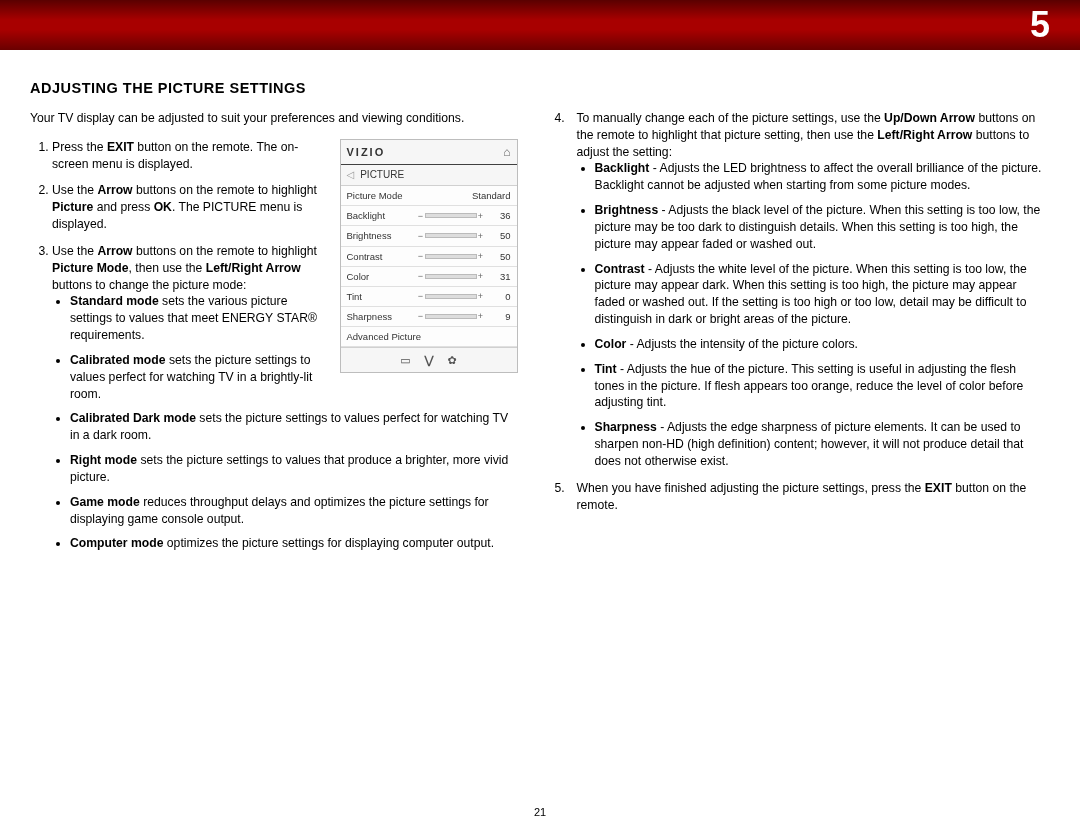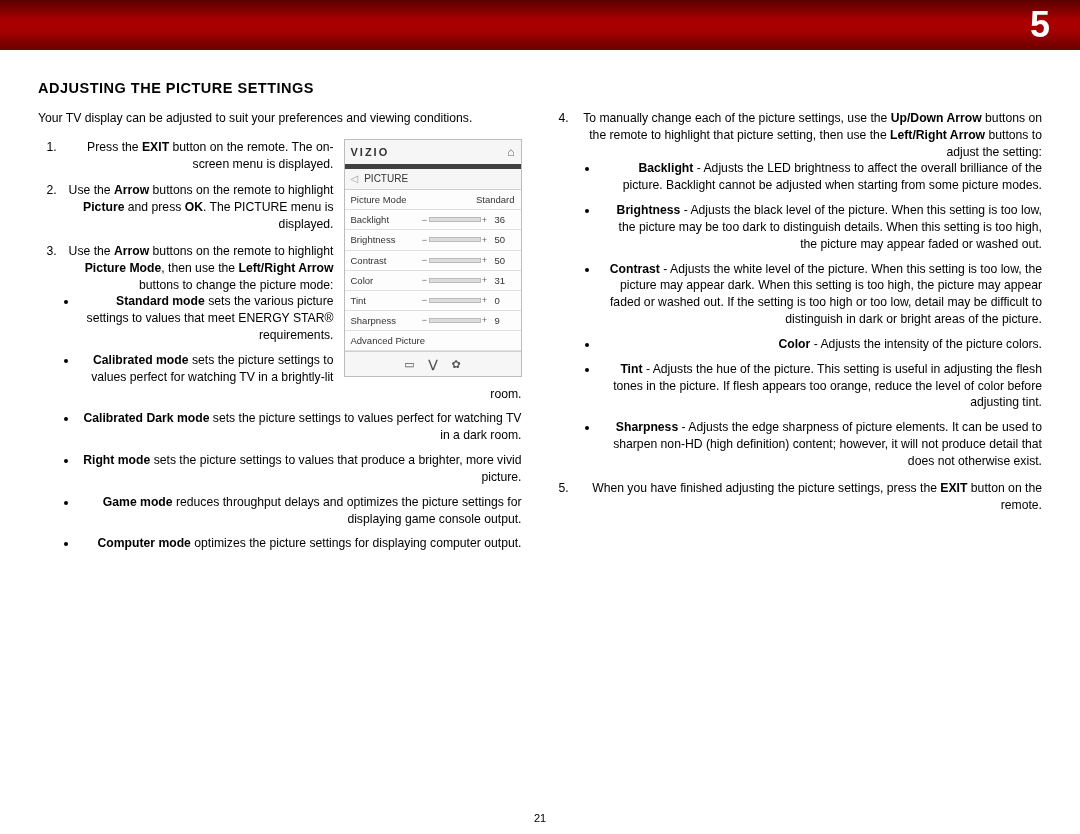--- a/index.html
+++ b/index.html
@@ -25,37 +25,37 @@
     color: #fff;
     font-size: 36px;
     font-weight: bold;
   }
   .page {
     position: absolute;
     top: 60px;
     left: 0;
     right: 0;
     bottom: 0;
-    padding: 20px 38px 0 38px;
+    padding: 20px 38px 0 30px;
   }
   h2.section-title {
     font-size: 14.5px;
     font-weight: bold;
     letter-spacing: 0.5px;
     margin-bottom: 14px;
     text-transform: uppercase;
   }
   .cols {
     display: flex;
     gap: 37px;
     font-size: 12.2px;
     line-height: 1.38;
   }
   .col { flex: 1 1 0; position: relative; }
-  .col ol { list-style-position: outside; padding-left: 22px; text-align: right; }
+  .col ol { list-style-position: outside; padding-left: 22px; }
   .col ol > li { margin-bottom: 10px; }
   .col ul { list-style: disc; padding-left: 18px; margin-top: 0;}
   .col ul > li { margin-bottom: 8px; }
   .intro { margin-bottom: 12px; text-align: justify; }
   .lead  { margin-bottom: 10px; }
   .col strong, .b { font-weight: bold; }
 
   
   .osd-wrap {
     float: right;
@@ -67,21 +67,21 @@
     border: 1px solid #bdbdbd;
     background: #f6f6f6;
     font-size: 10px;
     color: #333;
   }
   .osd-top {
     display: flex;
     justify-content: space-between;
     align-items: center;
     padding: 4px 6px;
-    border-bottom: 5px solid #404040;
+    border-bottom: 1px solid #404040;
     font-weight: bold;
     letter-spacing: 2px;
     font-size: 11px;
   }
   .osd-top .home { font-size: 12px; color:#666; letter-spacing:0;}
   .osd-nav {
     display:flex; align-items:center;
     padding: 3px 6px;
     border-bottom: 1px solid #d0d0d0;
     font-size: 10px;
@@ -101,37 +101,37 @@
     margin: 0 6px;
     position: relative;
     display:flex; align-items:center;
   }
   .osd-row .slider .bar {
     flex:1; height:5px; background:#ddd; border:1px solid #bbb;
   }
   .osd-row .slider .minus, .osd-row .slider .plus {
     width:8px; text-align:center; font-size:9px; color:#666;
   }
-  .osd-row .val { flex:0 0 20px; }
+  .osd-row .val { flex:0 0 20px; text-align:right; }
   .osd-row.mode .val { flex:0 0 auto; }
   .osd-help {
     padding: 60px 8px 8px 8px;
     font-size: 8px;
     color:#666;
     line-height:1.2;
   }
   .osd-bottom {
     display:flex; justify-content:center; gap:14px;
     padding:5px 0 4px 0;
     border-top:1px solid #d0d0d0;
     font-size:11px; color:#555;
   }
   .page-num {
     position:absolute;
-    bottom:10px; left:0; right:0;
+    bottom:16px; left:0; right:0;
     text-align:center;
     font-size:11px;
   }
   ol.continue { counter-reset: item 3; }
   ol.continue > li { counter-increment: item; list-style:none; position:relative; }
   ol.continue > li::before { content: counter(item) "."; position:absolute; left:-22px; }
 </style>
 </head>
 <body>
 

